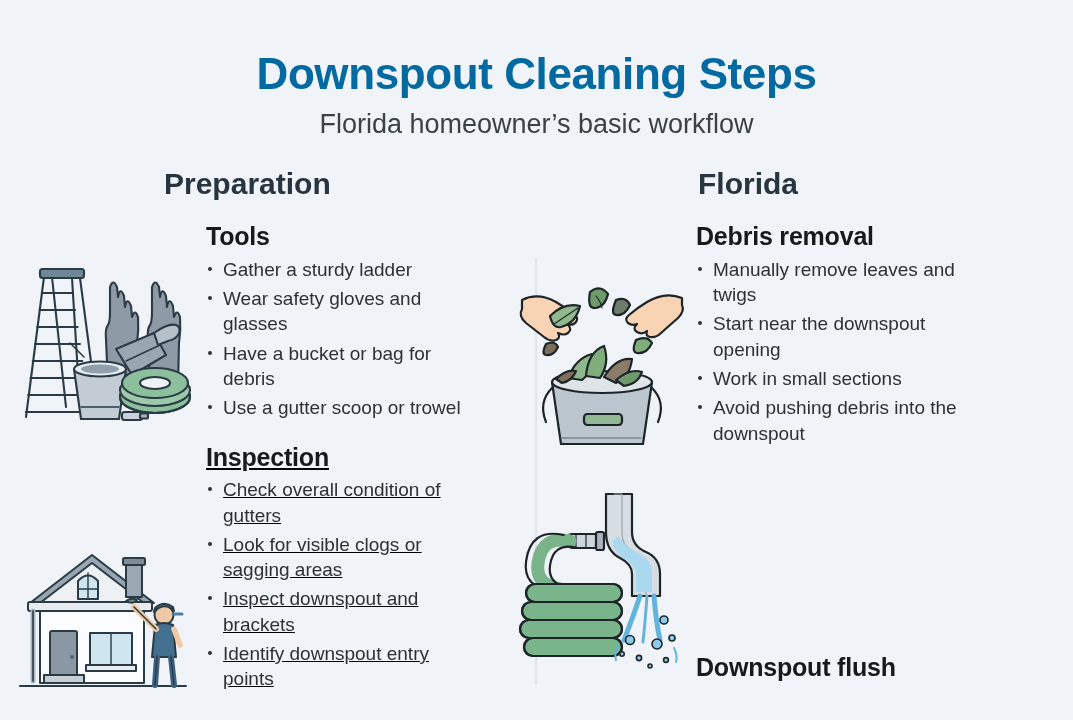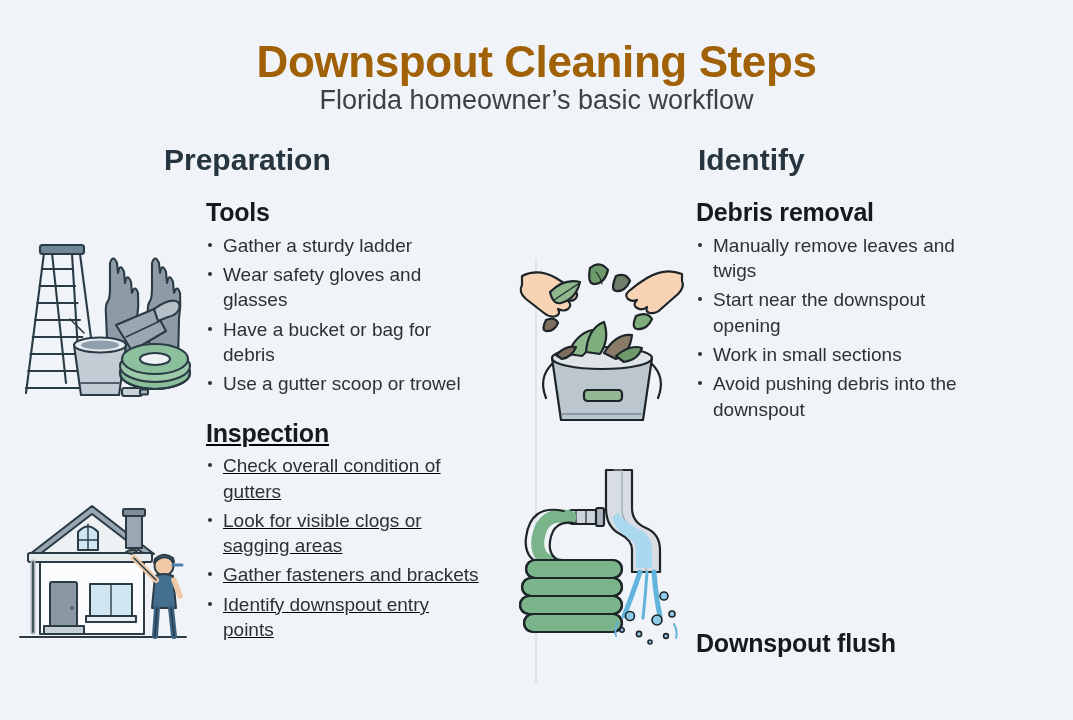--- a/index.html
+++ b/index.html
@@ -23,24 +23,24 @@
   }
 
   
   .header {
     padding-top: 38px;
     text-align: center;
   }
   .title {
     font-size: 44px;
     font-weight: bold;
-    color: #a16207;
+    color: #0369a1;
     letter-spacing: -0.4px;
     line-height: 1.08;
-    margin: 0;
+    margin: 12px;
   }
   .subtitle {
     font-size: 27px;
     font-weight: normal;
     color: #3a4147;
     margin: 0 0 0 0;
     line-height: 1.1;
   }
 
   
@@ -259,29 +259,29 @@
 
             <path d="M112 56 q6 -4 11 -1 q-4 5 -11 1 z" fill="#7b8a7e"></path>
           </g>
         </svg>
 
         <div class="block-body">
           <h3 class="block-heading">Inspection</h3>
           <ul class="bullets">
             <li>Check overall condition of gutters</li>
             <li>Look for visible clogs or sagging areas</li>
-            <li>Gather fasteners and brackets</li>
+            <li>Inspect downspout and brackets</li>
             <li>Identify downspout entry points</li>
           </ul>
         </div>
       </div>
     </div>
 
     <div class="column right">
-      <h2 class="column-title">Identify</h2>
+      <h2 class="column-title">Florida</h2>
 
       <div class="block debris">
         <svg class="illus" viewBox="0 0 172 172">
           <g stroke="#1d2529" stroke-width="2.2" stroke-linejoin="round" stroke-linecap="round">
 
             <path d="M6 22 q16 -8 34 2 q10 6 18 12 q5 4 2 8 q-3 4 -9 2 q6 5 1 9 q-4 3 -10 0 q3 5 -2 7 q-6 2 -12 -3 q-9 -7 -18 -14 q-8 -7 -4 -14 z" fill="#f8d3b4"></path>
 
             <path d="M34 38 q14 -14 30 -10 q-4 17 -19 21 q-8 2 -11 -11 z" fill="#8fb98c"></path>
             <path d="M38 46 q12 -8 24 -16" stroke-width="1.2" fill="none"></path>
 

